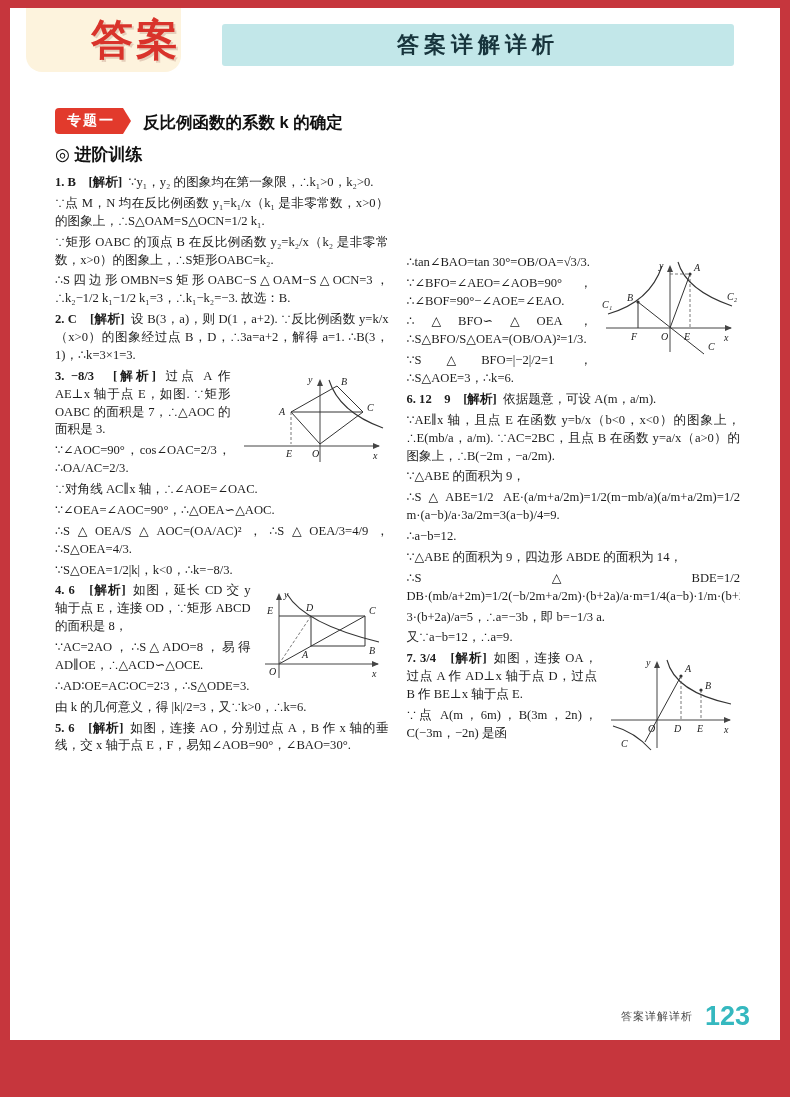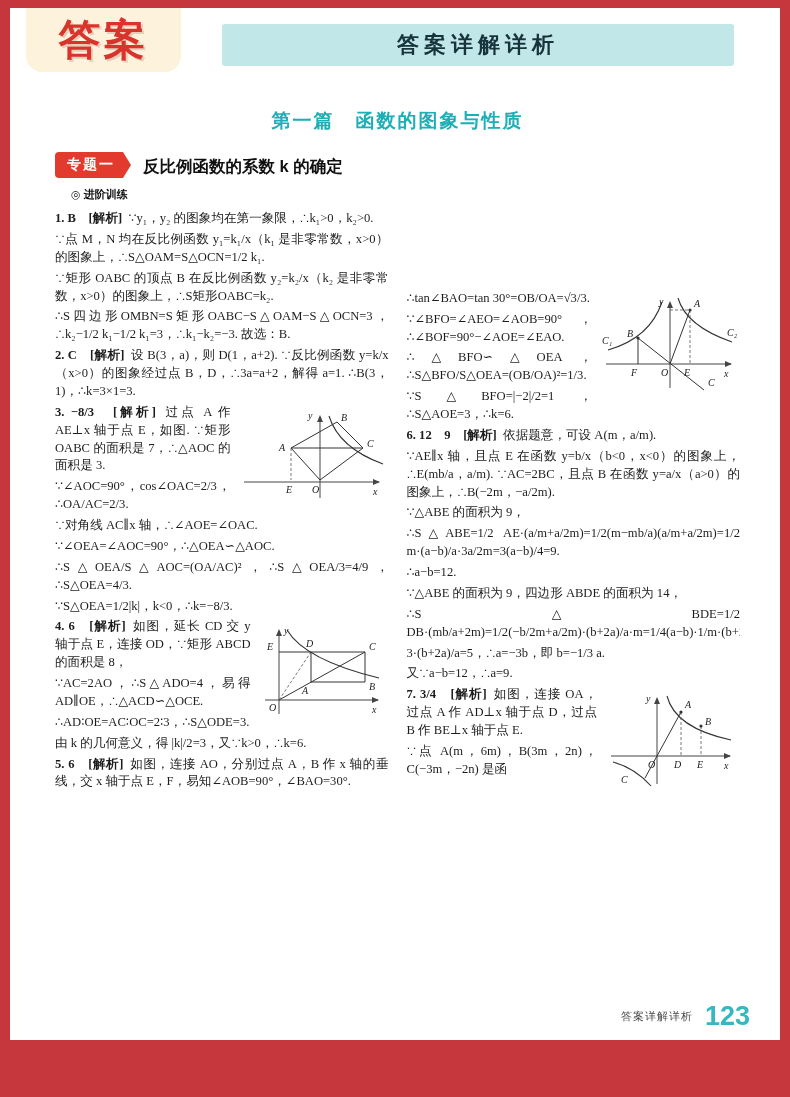--- a/index.html
+++ b/index.html
@@ -3,39 +3,39 @@
 <meta charset="utf-8">
 <title>答案详解详析</title>
 <style>
   *{box-sizing:border-box;margin:0;padding:0}
   html,body{width:790px;height:1097px}
   body{background:var(--frame,#c6363d);position:relative;overflow:hidden;
        font-family:"Liberation Serif","DejaVu Serif",serif;color:var(--text,#1c1c1c)}
   .sheet{position:absolute;left:10px;top:8px;width:770px;height:1032px;background:#fff}
   
   .logo-box{position:absolute;left:16px;top:0;width:155px;height:64px;background:var(--logo_bg,#fdf3dd);
-            border-radius:0 0 16px 16px;display:flex;align-items:center;justify-content:center}
+            border-radius:0 0 16px 16px;display:flex;align-items:center;justify-content:flex-end}
   .logo-box span{font-family:"Liberation Sans","DejaVu Sans",sans-serif;font-weight:900;font-size:42px;
             color:var(--logo_text,#d9332b);letter-spacing:3px;text-shadow:2px 2px 0 rgba(120,40,30,.18)}
   .banner{position:absolute;left:212px;top:16px;width:512px;height:42px;background:var(--banner_bg,#c2e7e9);
           border-radius:3px;display:flex;align-items:center;justify-content:center}
   .banner span{font-family:"Liberation Sans","DejaVu Sans",sans-serif;font-weight:700;font-size:22px;
           color:var(--banner_text,#17343c);letter-spacing:5px}
   
   .content{position:absolute;left:45px;right:40px;top:100px;bottom:46px;overflow:hidden}
   .section-title{text-align:center;font-family:"Liberation Sans","DejaVu Sans",sans-serif;font-weight:700;
           font-size:19px;color:var(--accent,#1cafb6);letter-spacing:2px;margin-bottom:18px}
   .topic-row{display:flex;align-items:flex-end;margin-bottom:9px}
   .topic-badge{background:var(--badge,#e23a2c);color:#fff;font-family:"Liberation Sans",sans-serif;
           font-weight:700;font-size:14px;padding:4px 16px 4px 12px;letter-spacing:2px;
           clip-path:polygon(0 0,calc(100% - 8px) 0,100% 50%,calc(100% - 8px) 100%,0 100%);border-radius:4px 0 0 4px}
   .topic-title{margin-left:12px;font-family:"Liberation Sans","DejaVu Sans",sans-serif;font-weight:700;
           font-size:16.5px;color:#101010}
-  .subtitle{font-family:"Liberation Sans","DejaVu Sans",sans-serif;font-weight:700;font-size:11px;
-          margin:2px 16px 8px;color:#101010}
+  .subtitle{font-family:"Liberation Sans","DejaVu Sans",sans-serif;font-weight:700;font-size:17px;
+          margin:2px 0 8px;color:#101010}
   .columns{display:flex;gap:18px;align-items:flex-end}
   .col{flex:1;min-width:0}
   .col::after{content:"";display:block;clear:both}
   .line{font-size:12.6px;line-height:1.42;text-align:justify;margin-bottom:3px}
   .line b{font-weight:700}
   .fig-float{float:right;margin:2px 0 4px 8px;background:#fff}
   
   svg .ax{stroke:#444;stroke-width:1;fill:none}
   svg .ah{fill:#444;stroke:none}
   svg .ln{stroke:#333;stroke-width:1;fill:none}
@@ -55,21 +55,20 @@
 <div class="sheet">
 
   <div class="logo-box">
     <span>答案</span>
   </div>
   <div class="banner">
     <span>答案详解详析</span>
   </div>
 
   <div class="content">
-    <div class="section-title">第一篇　函数的图象与性质</div>
     <div class="topic-row">
       <span class="topic-badge">专题一</span>
       <span class="topic-title">反比例函数的系数 k 的确定</span>
     </div>
     <div class="subtitle">◎ 进阶训练</div>
 
     <div class="columns">
       <div class="col" id="col-left">
           <p class="line"><b>1. B　[解析]</b> <span>∵y₁，y₂ 的图象均在第一象限，∴k₁&gt;0，k₂&gt;0.</span></p>
           <p class="line"><span>∵点 M，N 均在反比例函数 y₁=k₁/x（k₁ 是非零常数，x&gt;0）的图象上，∴S△OAM=S△OCN=1/2 k₁.</span></p>
@@ -112,21 +111,21 @@
       <text x="25" y="14">y</text>
       <text x="113" y="93">x</text>
       <text x="8" y="30">E</text>
       <text x="47" y="27">D</text>
       <text x="110" y="30">C</text>
       <text x="43" y="74">A</text>
       <text x="110" y="70">B</text>
       <text x="10" y="91">O</text>
     </svg>
           <p class="line"><b>4. 6　[解析]</b> <span>如图，延长 CD 交 y 轴于点 E，连接 OD，∵矩形 ABCD 的面积是 8，</span></p>
-          <p class="line"><span>∵AC=2AO，∴S△ADO=4，易得 AD∥OE，∴△ACD∽△OCE.</span></p>
+          <p class="line"><span>∵AC=2AO，∴S△ADO=8，易得 AD∥OE，∴△ACD∽△OCE.</span></p>
           <p class="line"><span>∴AD∶OE=AC∶OC=2∶3，∴S△ODE=3.</span></p>
           <p class="line"><span>由 k 的几何意义，得 |k|/2=3，又∵k&gt;0，∴k=6.</span></p>
           <p class="line"><b>5. 6　[解析]</b> <span>如图，连接 AO，分别过点 A，B 作 x 轴的垂线，交 x 轴于点 E，F，易知∠AOB=90°，∠BAO=30°.</span></p>
         </div>
       <div class="col" id="col-right">
           <svg id="fig5" width="140" height="102" viewBox="0 0 140 102" class="fig-float">
       <path class="ax" d="M6 72 H131"></path>
             <path class="ah" d="M132 72 l-7 -3 v6 z"></path>
       <path class="ax" d="M70 96 V11"></path>
             <path class="ah" d="M70 9 l-3 7 h6 z"></path>

